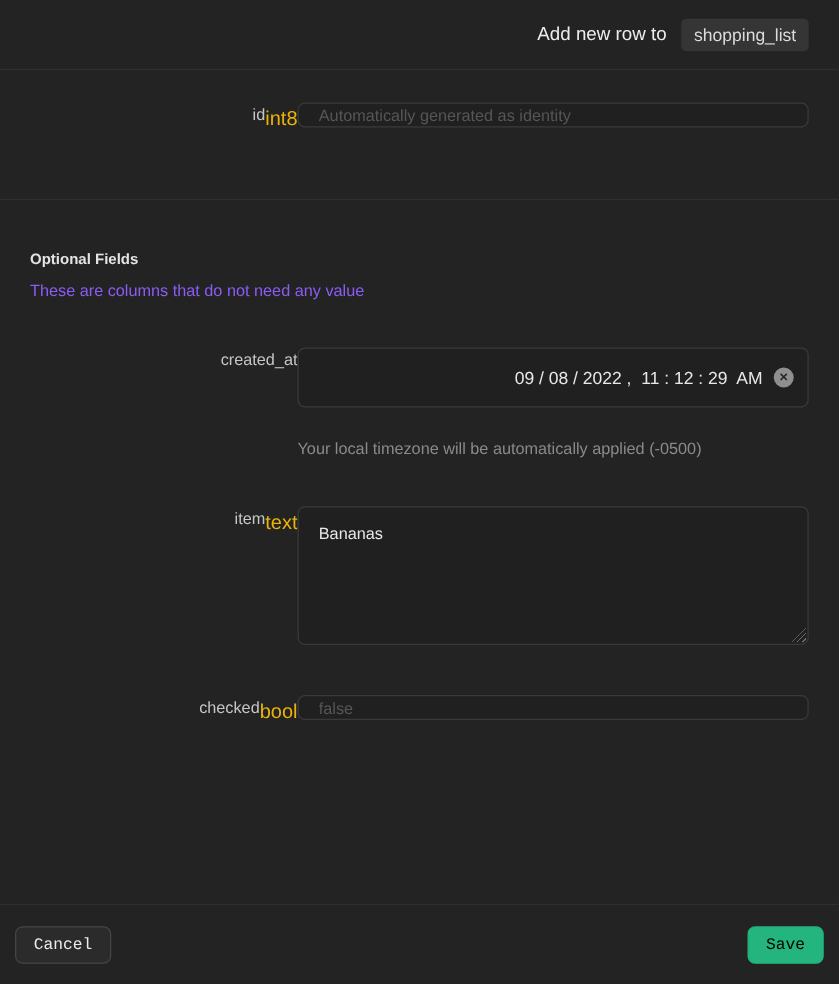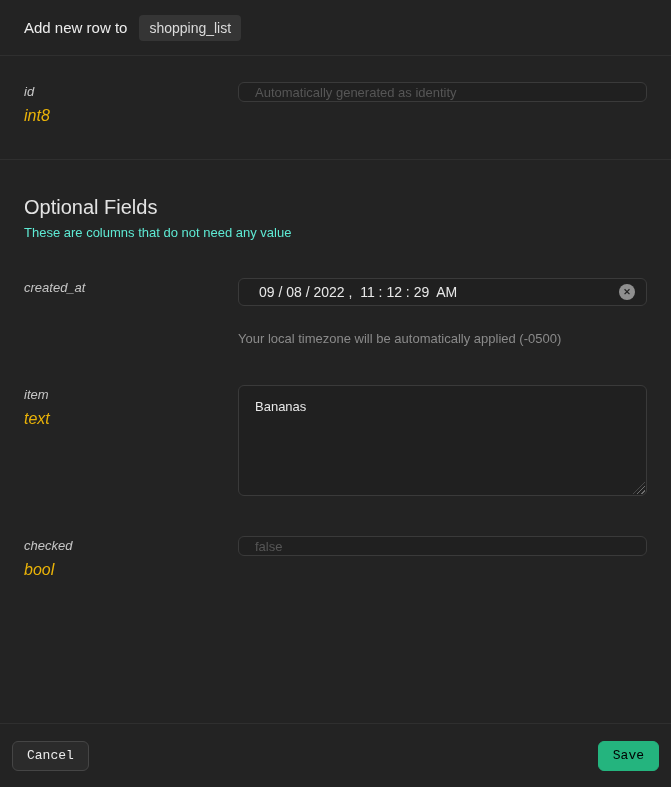--- a/index.html
+++ b/index.html
@@ -1,15 +1,15 @@
 <!DOCTYPE html>
 <html><head>
 <meta charset="utf-8">
 <style>
-  * { margin:0; padding:0; box-sizing:border-box; }
+  * { margin:0; padding:0; box-sizing:border-box;justify-content:flex-end; }
   html, body { width:671px; height:787px; }
   body {
     background:#232323;
     font-family:"Liberation Sans", sans-serif;
     color:#e8e8e8;
     display:flex;
     flex-direction:column;
     overflow:hidden;
   }
 
@@ -30,44 +30,44 @@
   .main { flex:1 1 auto; display:flex; flex-direction:column; overflow:hidden; }
 
   
   .section-required {
     flex:0 0 104px; height:104px;
     padding:26px 24px 0 24px;
     border-bottom:1px solid #2f2f2f;
   }
 
   .field-row { display:grid; grid-template-columns:214px 1fr; align-items:start; }
-  .field-labels { display:flex; flex-direction:column;font-style:italic; }
+  .field-labels { display:flex; flex-direction:row; }
   .field-name { font-size:13px; line-height:20px; color:#c6c6c6; }
   .field-type { font-size:16px; line-height:20px; color:#eab308; margin-top:4px; }
 
   .text-input {
     width:100%; height:20px;
     background:#202020;
     border:1px solid #3a3a3a;
     border-radius:6px;
     padding:0 16px;
     font-family:"Liberation Sans", sans-serif;
     font-size:13px; color:#e8e8e8;
     outline:none;
   }
   .text-input::placeholder { color:#565656; }
 
   
   .section-optional { flex:1 1 auto; padding:0 24px; }
-  .optional-heading { margin-top:36px; font-size:20px; font-weight:400; color:#e3e3e3; line-height:22px; }
-  .optional-subheading { margin-top:6px; font-size:13px; color:#5eead4; line-height:17px; }
+  .optional-heading { margin-top:36px; font-size:12px; font-weight:700; color:#e3e3e3; line-height:22px; }
+  .optional-subheading { margin-top:6px; font-size:13px; color:#8b5cf6; line-height:17px; }
 
   .row-created-at { margin-top:37px; }
   .datetime-input {
-    position:relative; height:28px;
+    position:relative; height:48px;
     background:#202020;
     border:1px solid #3a3a3a;
     border-radius:6px;
     display:flex; align-items:center;
     padding:0 36px 0 20px;
     cursor:text;
   }
   .datetime-value { font-size:14px; color:#e8e8e8; white-space:pre; }
   .clear-icon {
     position:absolute; right:11px; top:50%; transform:translateY(-50%);

